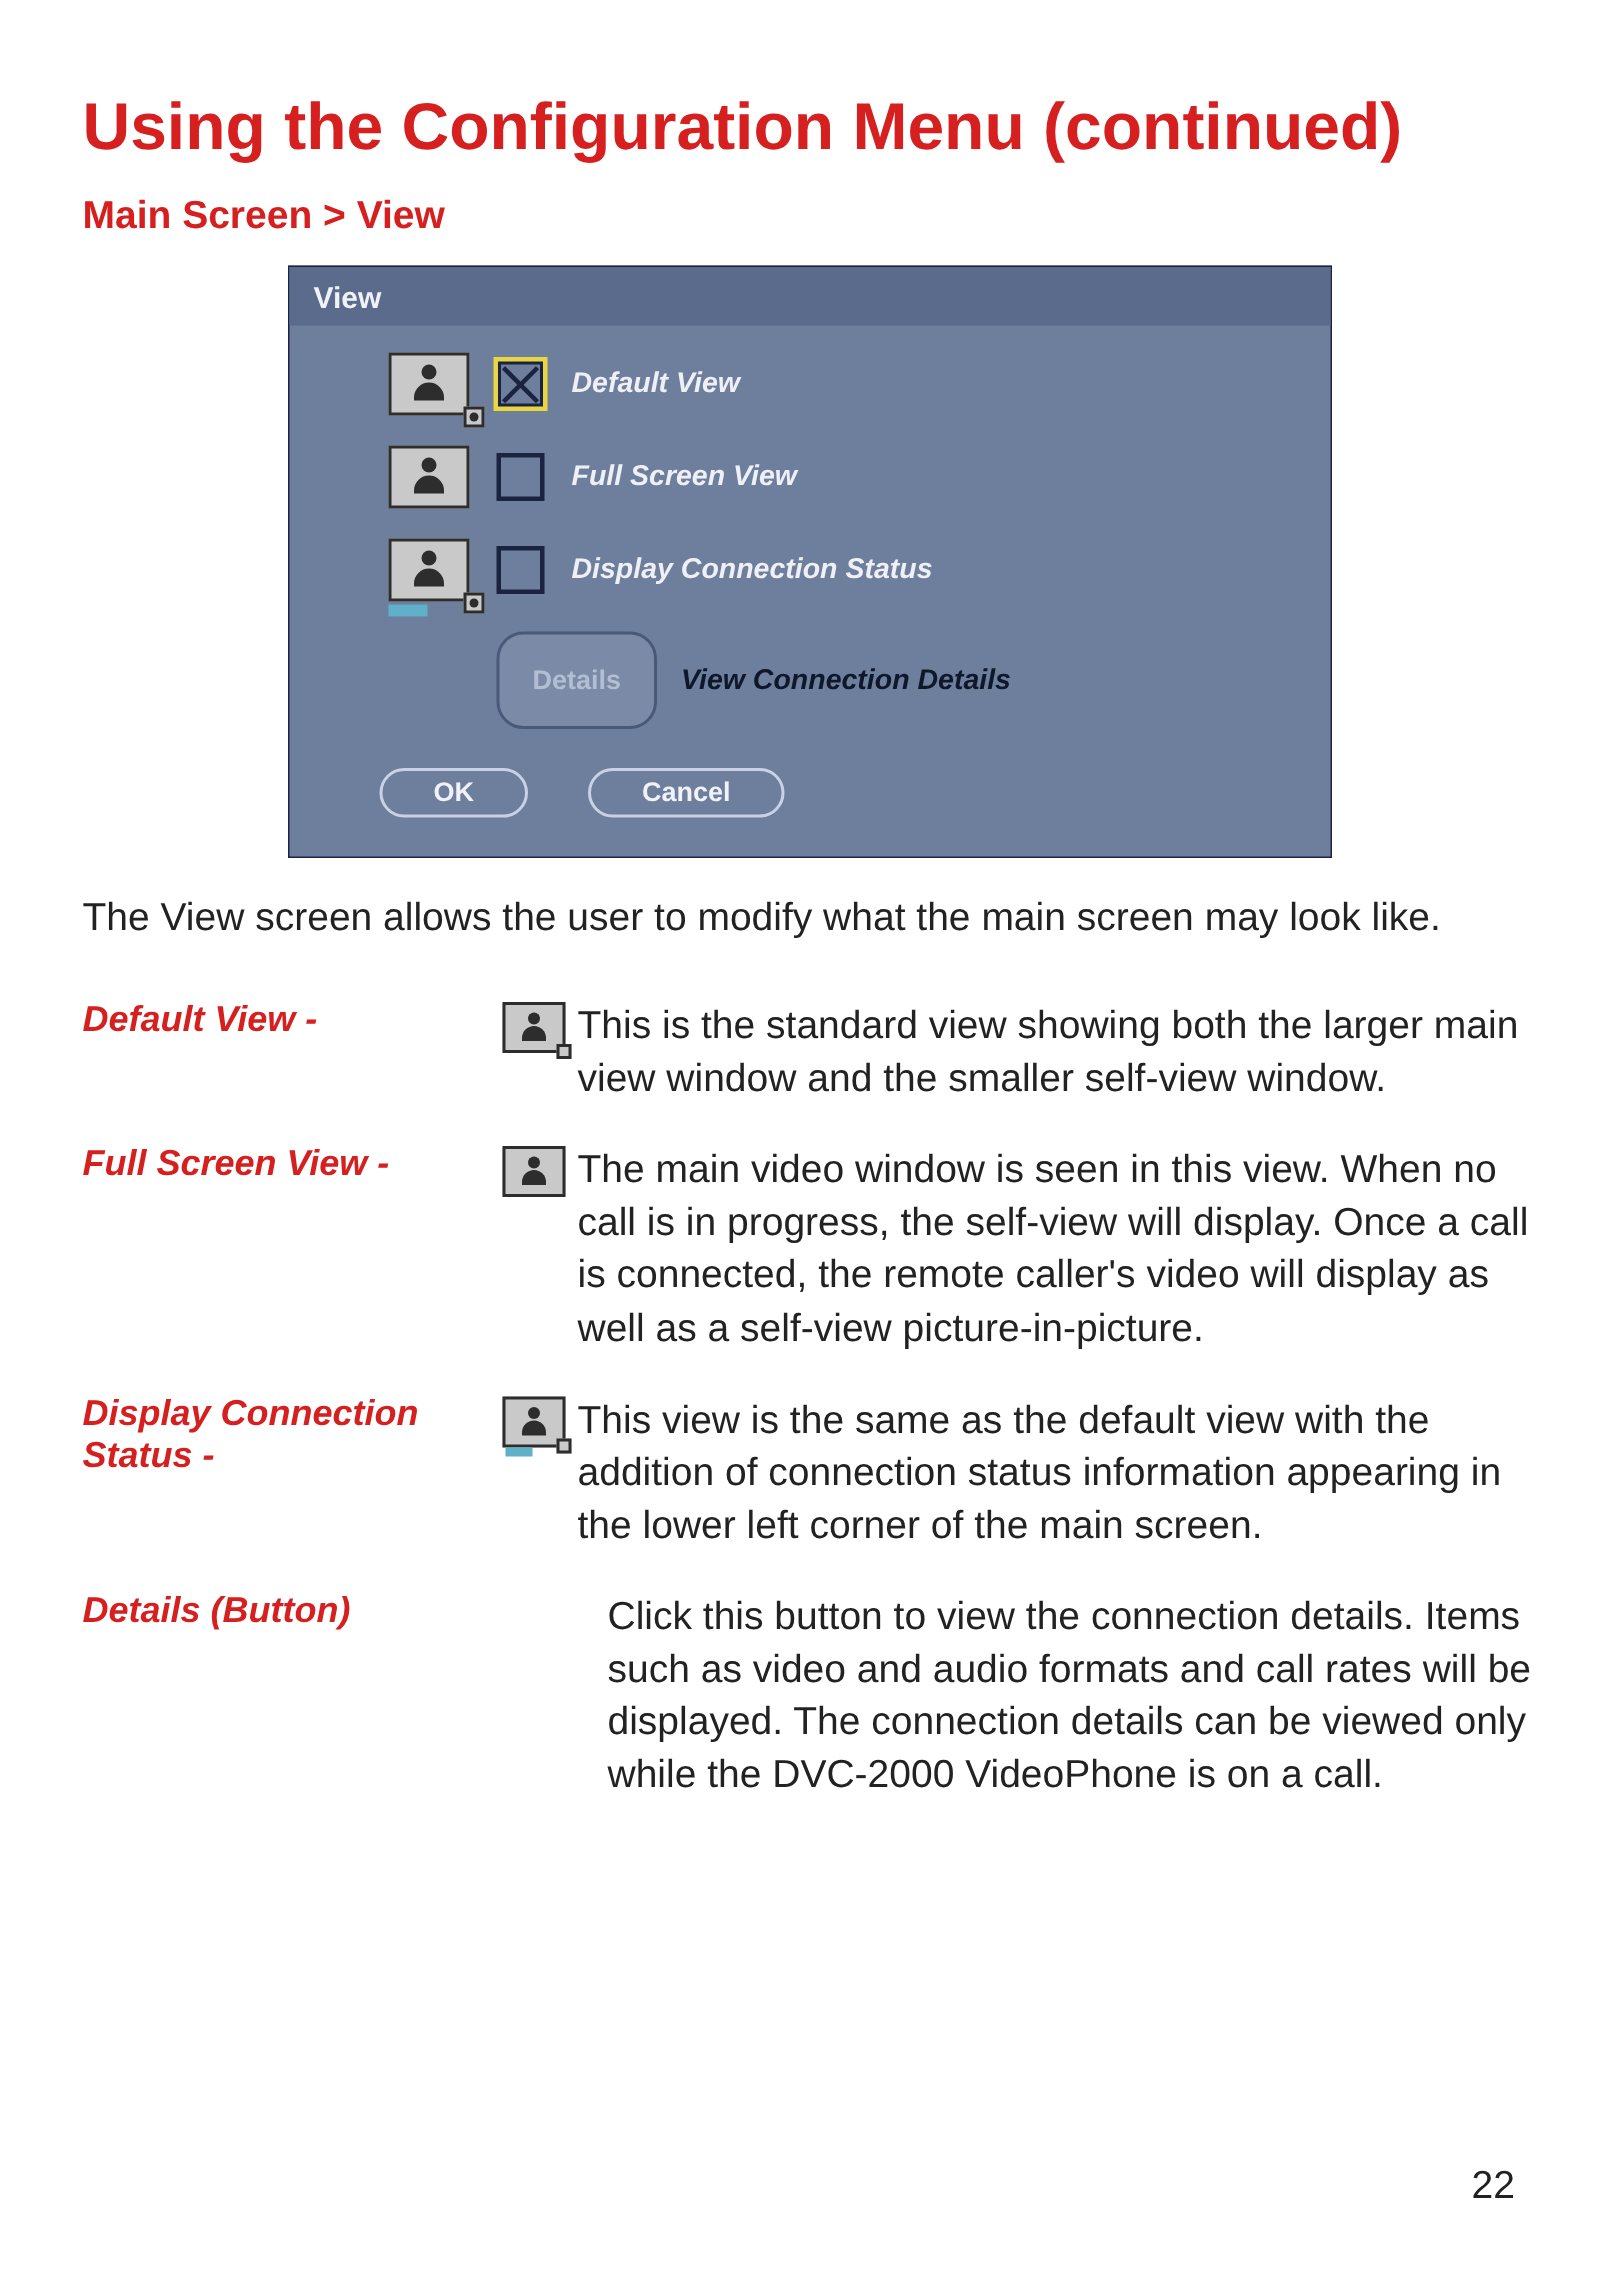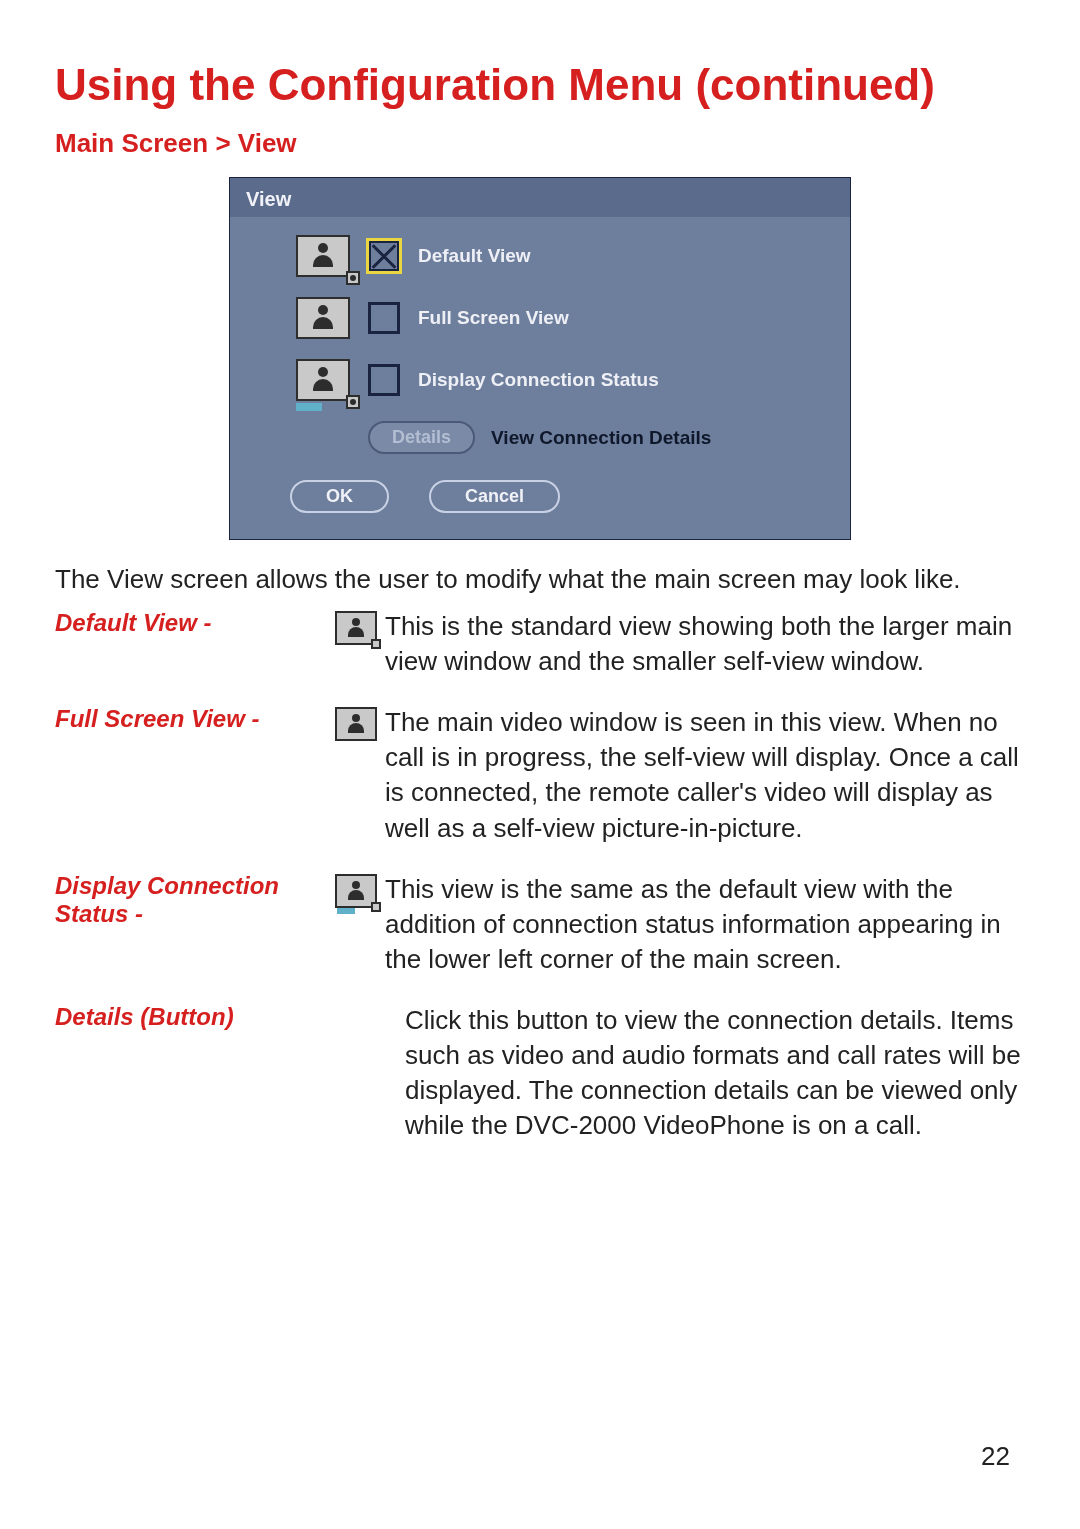--- a/index.html
+++ b/index.html
@@ -22,21 +22,21 @@
     font-size: 26px;
     font-weight: bold;
     margin-bottom: 18px;
   }
   .dialog-wrap {
     display: flex;
     justify-content: center;
     margin-bottom: 22px;
   }
   .dialog {
-    width: 622px;
+    width: 696px;
     background: #6e7e9d;
     border: 1px solid #1a2440;
     color: #eef0f6;
     font-size: 18px;
   }
   .dialog-title {
     background: #5a6b8c;
     padding: 10px 16px 6px 16px;
     font-weight: bold;
     font-size: 20px;
@@ -90,47 +90,47 @@
     position: relative;
     flex: 0 0 auto;
   }
   .checkbox.checked::before,
   .checkbox.checked::after {
     content:""; position:absolute; background:#1a2440;
   }
   .checkbox.checked::before { width:32px; height:3px; top:12px; left:-3px; transform:rotate(45deg); }
   .checkbox.checked::after  { width:32px; height:3px; top:12px; left:-3px; transform:rotate(-45deg); }
   .checkbox.hl { outline: 3px solid #e9d642; outline-offset: -1px; }
-  .opt-label { font-weight: bold; font-size: 19px; }
+  .opt-label { font-weight: bold; font-size: 19px; font-style: italic; }
   .details-row {
     display:flex; align-items:center; gap:16px;
     margin: 8px 0 26px 78px;
   }
   .pill-btn {
     border-radius: 18px;
-    padding: 4px 22px;
+    padding: 20px 22px;
     font-weight: bold;
     font-size: 18px;
     border: 2px solid #4a5977;
     background: #7b8aa6;
     color: #b3bed3;
   }
   .pill-btn.primary {
     background: #6e7e9d;
     color: #f0f2f8;
     border-color: #c9d2e4;
   }
   .action-row {
     display:flex; gap:40px;
   }
   .action-row .pill-btn { padding: 4px 34px; }
   .intro {
     font-size: 26px;
     color: #222;
-    margin-bottom: 12px;
+    margin-bottom: 37px;
     line-height: 1.35;
   }
   .def-row {
     display: flex;
     align-items: flex-start;
     margin-bottom: 26px;
   }
   .def-label {
     flex: 0 0 280px;
     color: #d62020;

